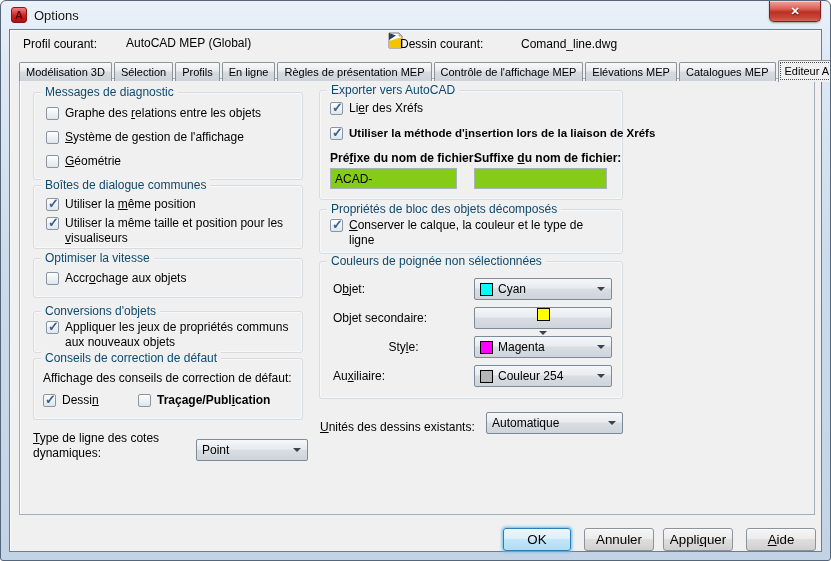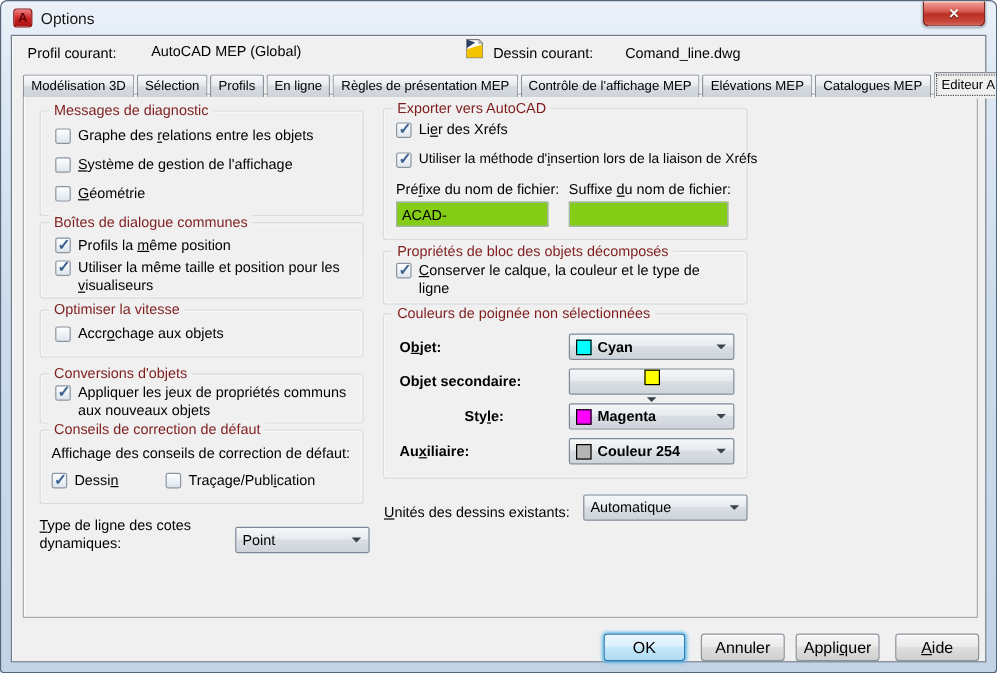--- a/index.html
+++ b/index.html
@@ -36,32 +36,32 @@
     border:1px solid #8a929b; border-bottom:none; border-radius:2px 2px 0 0; cursor:default; }
   .tab.active { height:22px; line-height:21px; background:#f0f0f0; margin-bottom:-1px;
     outline:1px dotted #4c4c4c; outline-offset:-3px; position:relative; z-index:4; }
 
   .sheet { position:absolute; left:9px; top:48px; width:796px; height:437px;
     border:1px solid #a8aeb6; background:#f0f0f0; box-shadow:inset 1px 1px 0 #fbfbfb; z-index:1; }
 
   .group { position:absolute; border:1px solid #d7dce1; border-radius:3px;
     box-shadow:inset 0 0 0 1px rgba(255,255,255,.55); }
   .group-title { position:absolute; top:-8px; left:7px; padding:0 4px; background:#f0f0f0;
-    white-space:nowrap; color:#7f1d1d;text-align:right; }
+    white-space:nowrap; color:#0c4a6e;text-align:right; }
   .gbody { padding:13px 6px 0 12px; }
 
   .check-row { display:flex; gap:6px; align-items:flex-start; margin-bottom:9px; }
   .checkbox { flex:0 0 13px; width:13px; height:13px; margin-top:1px; position:relative;
     border:1px solid #8b95a1; border-radius:2px;
     background:linear-gradient(#fefefe,#ecf1f5 55%,#dde5ec); cursor:default; }
   .checkbox.checked::after { content:"✓"; position:absolute; left:1px; top:-3px;
     font-size:13px; font-weight:bold; color:#3c6290; }
   .cb-label { line-height:15px; cursor:default; }
   .u { text-decoration:underline; }
-  .nowrap { white-space:nowrap; }
+  .nowrap { white-space:nowrap;font-weight:bold; }
 
   .combo { height:22px; border:1px solid #7e8a98; border-radius:2px; position:relative;
     background:linear-gradient(#f5f7f9,#e8ebef 45%,#d9dee3 50%,#ced4da);
     display:flex; align-items:center; gap:5px; padding:0 5px; cursor:default; }
   .combo-text { flex:1; overflow:hidden; white-space:nowrap; }
   .combo-arrow { width:0; height:0; border-left:4px solid transparent;
     border-right:4px solid transparent; border-top:4px solid #3a434e; margin-right:1px; }
   .swatch { width:13px; height:13px; border:1px solid #000; flex:0 0 13px; }
 
   .text-input { height:21px; border:1px solid #a9b1ba; background:#84cc16; padding:1px 4px;
@@ -92,21 +92,21 @@
   <div class="client">
 
     <span class="hdr-lbl lbl" style="left:13px; top:7px;">Profil courant:</span>
     <span class="hdr-lbl lbl" style="left:116px; top:6px;">AutoCAD MEP (Global)</span>
     <svg class="dwg-icon" style="left:377px; top:2px;" viewBox="0 0 17 17">
       <path d="M2 1 L12 1 L15 4 L15 16 L2 16 Z" fill="#ffffff" stroke="#7a7a7a" stroke-width="1"></path>
       <path d="M2 9 L15 5 L15 16 L2 16 Z" fill="#f2c500"></path>
       <path d="M2 1 L9 3.5 L2 8 Z" fill="#2c3e66"></path>
       <path d="M12 1 L15 4 L12 4 Z" fill="#d8e4f0" stroke="#7a7a7a" stroke-width="0.6"></path>
     </svg>
-    <span class="hdr-lbl lbl" style="left:401px; top:7px;">Dessin courant:</span>
+    <span class="hdr-lbl lbl" style="left:390px; top:7px;">Dessin courant:</span>
     <span class="hdr-lbl lbl" style="left:511px; top:7px;">Comand_line.dwg</span>
 
     <div class="tabstrip">
       <div class="tab">Modélisation 3D</div>
       <div class="tab">Sélection</div>
       <div class="tab">Profils</div>
       <div class="tab">En ligne</div>
       <div class="tab">Règles de présentation MEP</div>
       <div class="tab">Contrôle de l'affichage MEP</div>
       <div class="tab">Elévations MEP</div>
@@ -133,21 +133,21 @@
             <span class="cb-label"><span></span><span class="u">G</span><span>éométrie</span></span>
           </div>
         </div>
       </div>
 
       <div class="group" style="left:13px; top:106px; width:270px; height:64px;">
         <span class="group-title">Boîtes de dialogue communes</span>
         <div class="gbody" style="padding-top:11px;">
           <div class="check-row" style="margin-bottom:4px;">
             <span class="checkbox checked"></span>
-            <span class="cb-label"><span>Profils la </span><span class="u">m</span><span>ême position</span></span>
+            <span class="cb-label"><span>Utiliser la </span><span class="u">m</span><span>ême position</span></span>
           </div>
           <div class="check-row">
             <span class="checkbox checked"></span>
             <span class="cb-label" style="max-width:238px; display:inline-block;"><span>Utiliser la même taille et position pour les </span><span class="u">v</span><span>isualiseurs</span></span>
           </div>
         </div>
       </div>
 
       <div class="group" style="left:13px; top:179px; width:270px; height:40px;">
         <span class="group-title">Optimiser la vitesse</span>
@@ -219,21 +219,21 @@
         <div class="gbody" style="padding-top:8px; padding-left:10px;">
           <div class="check-row">
             <span class="checkbox checked"></span>
             <span class="cb-label" style="max-width:252px; display:inline-block;"><span></span><span class="u">C</span><span>onserver le calque, la couleur et le type de ligne</span></span>
           </div>
         </div>
       </div>
 
       <div class="group" style="left:299px; top:182px; width:304px; height:138px;">
         <span class="group-title">Couleurs de poignée non sélectionnées</span>
-        <div class="gbody" style="padding:16px 10px 0 13px;font-weight:bold;">
+        <div class="gbody" style="padding:16px 10px 0 13px;">
           <div style="display:flex; align-items:center; margin-bottom:7px;">
             <span class="lbl" style="flex:1;"><span>O</span><span class="u">b</span><span>jet:</span></span>
             <div class="combo" style="width:138px;">
               <span class="swatch" style="background: rgb(0, 255, 255);"></span>
               <span class="combo-text">Cyan</span>
               <span class="combo-arrow"></span>
             </div>
           </div>
           <div style="display:flex; align-items:center; margin-bottom:7px;">
             <span class="lbl" style="flex:1;"><span>Ob</span><span class="u">j</span><span>et secondaire:</span></span>

